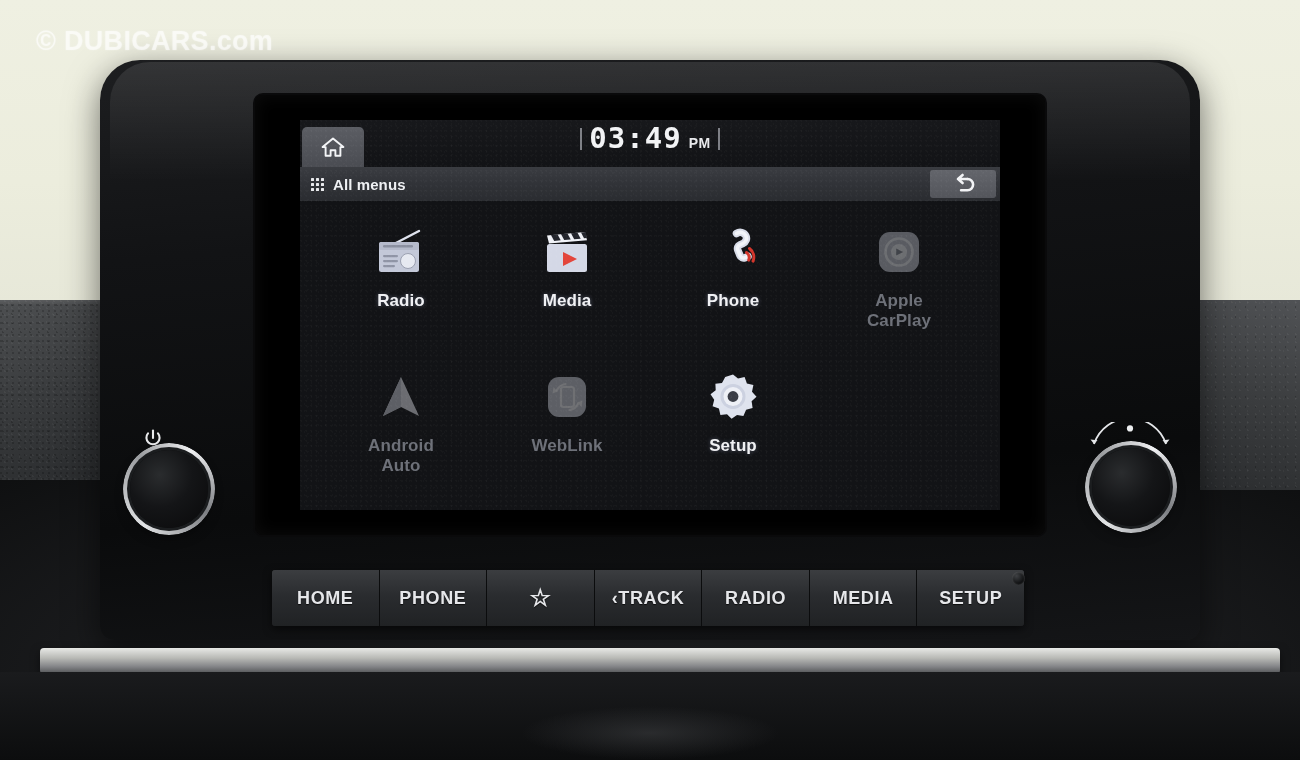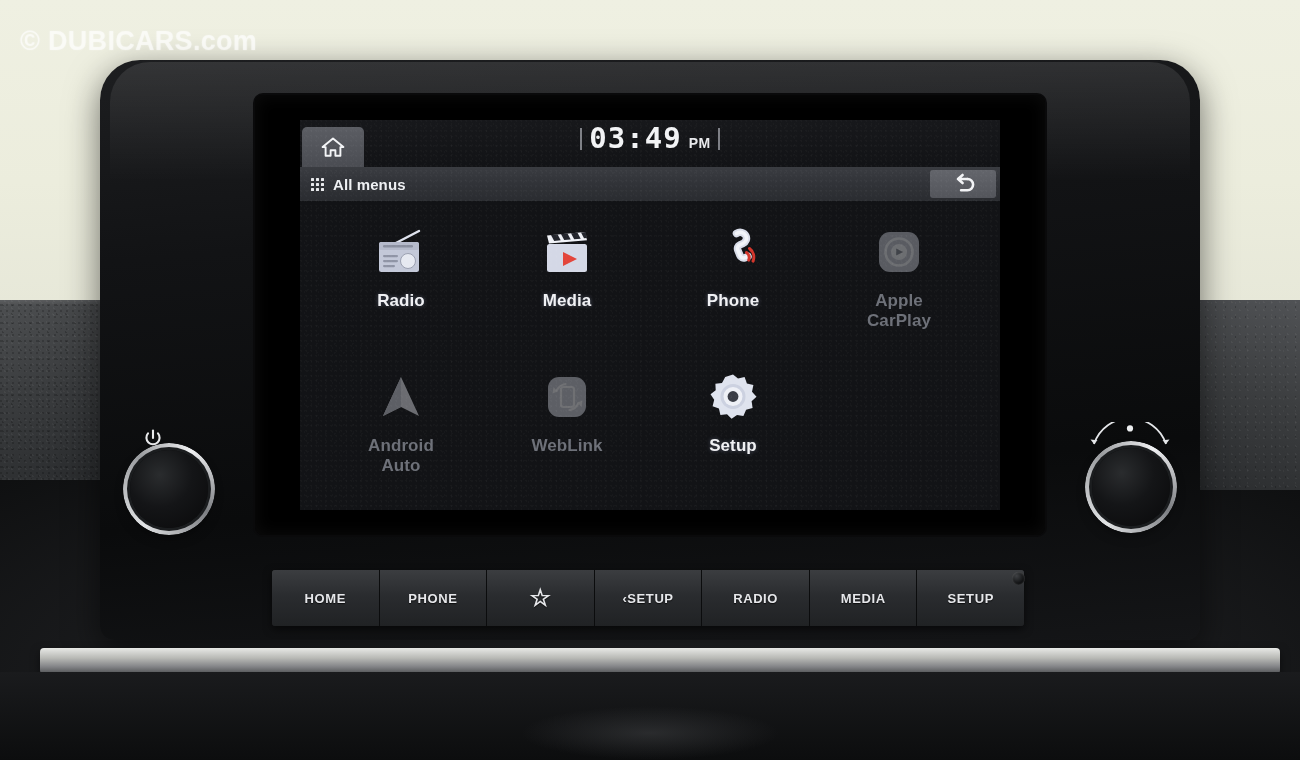--- a/index.html
+++ b/index.html
@@ -197,21 +197,21 @@
     border-radius: 3px;
     box-shadow: 0 3px 8px rgba(0,0,0,.6), inset 0 1px 0 rgba(255,255,255,.07);
     overflow:hidden;
   }
   .hwbtn{
     flex: 1 1 0;
     display:flex; align-items:center; justify-content:center;
     background: linear-gradient(180deg,#3b3d40 0%,#2a2c2f 45%,#202224 100%);
     border-right: 1px solid #0b0c0d;
     color:#e6e7ea;
-    font-size: 13px; font-weight: 700; letter-spacing: .6px;
+    font-size: 18px; font-weight: 700; letter-spacing: .6px;
     font-family:"Liberation Sans", sans-serif;
     text-shadow: 0 1px 1px rgba(0,0,0,.7);
   }
   .hwbtn:last-child{ border-right:none; }
   .sensor-hole{
     position:absolute; left: 1012px; top: 572px; width: 13px; height: 13px;
     border-radius:50%;
     background: radial-gradient(circle at 35% 30%, #3f4144, #0a0b0c 70%);
     box-shadow: inset 0 0 2px rgba(255,255,255,.3);
   }
@@ -241,21 +241,21 @@
   .power-glyph{
     position:absolute; left: 143px; top: 428px;
     width: 20px; height: 20px;
   }
   .tune-arc{
     position:absolute; right: 128px; top: 422px; width: 84px; height: 26px;
   }
 
   
   .watermark{
-    position:absolute; left: 20px; top: 26px;
+    position:absolute; left: 36px; top: 26px;
     font-size: 27px; font-weight: 700; letter-spacing:.3px;
     color: rgba(255,255,255,.55);
     text-shadow: 0 0 2px rgba(255,255,255,.4);
     user-select:none;
   }
 </style>
 </head>
 <body>
 
 <div id="scene">
@@ -404,21 +404,21 @@
       </div>
 
       <div></div>
     </div>
   </div>
 
   <div class="btn-bar">
     <div class="hwbtn">HOME</div>
     <div class="hwbtn">PHONE</div>
     <div class="hwbtn" style="font-size:24px;">☆</div>
-    <div class="hwbtn">‹SETUP</div>
+    <div class="hwbtn">‹TRACK</div>
     <div class="hwbtn">RADIO</div>
     <div class="hwbtn">MEDIA</div>
     <div class="hwbtn">SETUP</div>
   </div>
   <div class="sensor-hole"></div>
 
   <svg class="power-glyph" viewBox="0 0 20 20">
     <path d="M10 2.5 V10" fill="none" stroke="#e9eaec" stroke-width="2.1" stroke-linecap="round"></path>
     <path d="M5.0 5.4a6.6 6.6 0 1 0 10 0" fill="none" stroke="#e9eaec" stroke-width="2.1" stroke-linecap="round"></path>
   </svg>

